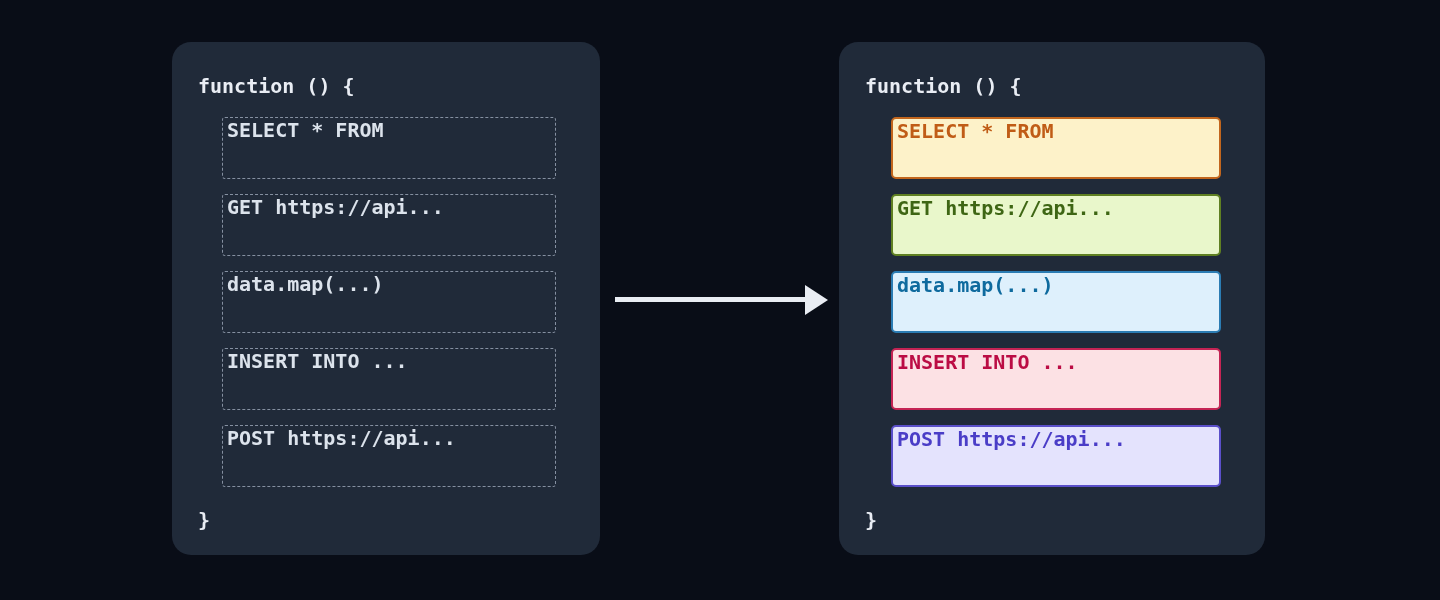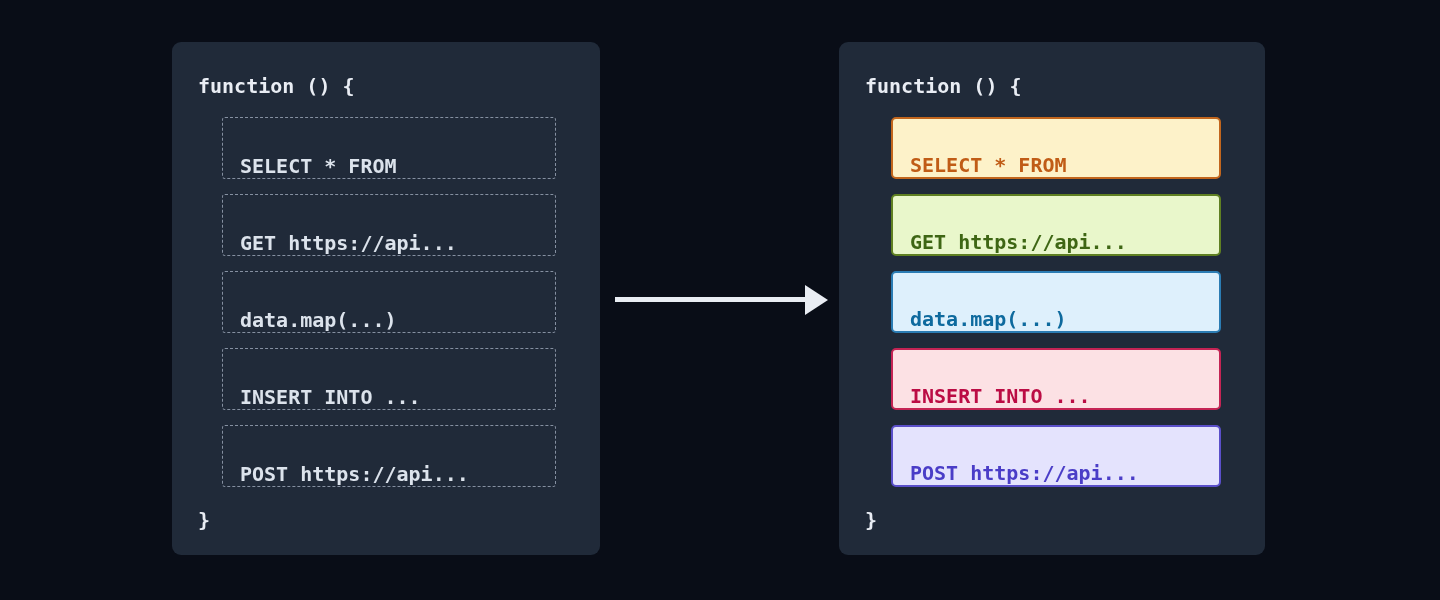--- a/index.html
+++ b/index.html
@@ -15,21 +15,21 @@
   }
   .canvas {
     position: absolute;
     left: 0; top: 0;
     width: 1440px; height: 600px;
   }
   .panel {
     position: absolute;
     top: 42px;
     height: 513px;
-    border-radius: 9px;
+    border-radius: 19px;
     box-sizing: border-box;
   }
   .panel-left  { left: 172px; width: 428px; }
   .panel-right { left: 839px; width: 426px; }
 
   .fn-line {
     position: absolute;
     left: 26px;
     font-size: 20px;
     font-weight: bold;
@@ -44,22 +44,22 @@
     top: 75px;
   }
   .panel-left  .box-list { left: 50px; width: 334px; }
   .panel-right .box-list { left: 52px; width: 330px; }
 
   .snippet-box {
     box-sizing: border-box;
     height: 62px;
     margin-bottom: 15px;
     display: flex;
-    align-items: flex-end;
-    padding-left: 17px;
+    align-items: flex-start;
+    padding-left: 4px;
     font-size: 20px;
     font-weight: bold;
     white-space: pre;
   }
   .panel-left .snippet-box {
     border: 1px dashed #8590a1;
     border-radius: 3px;
     background: transparent;
   }
   .panel-right .snippet-box {

